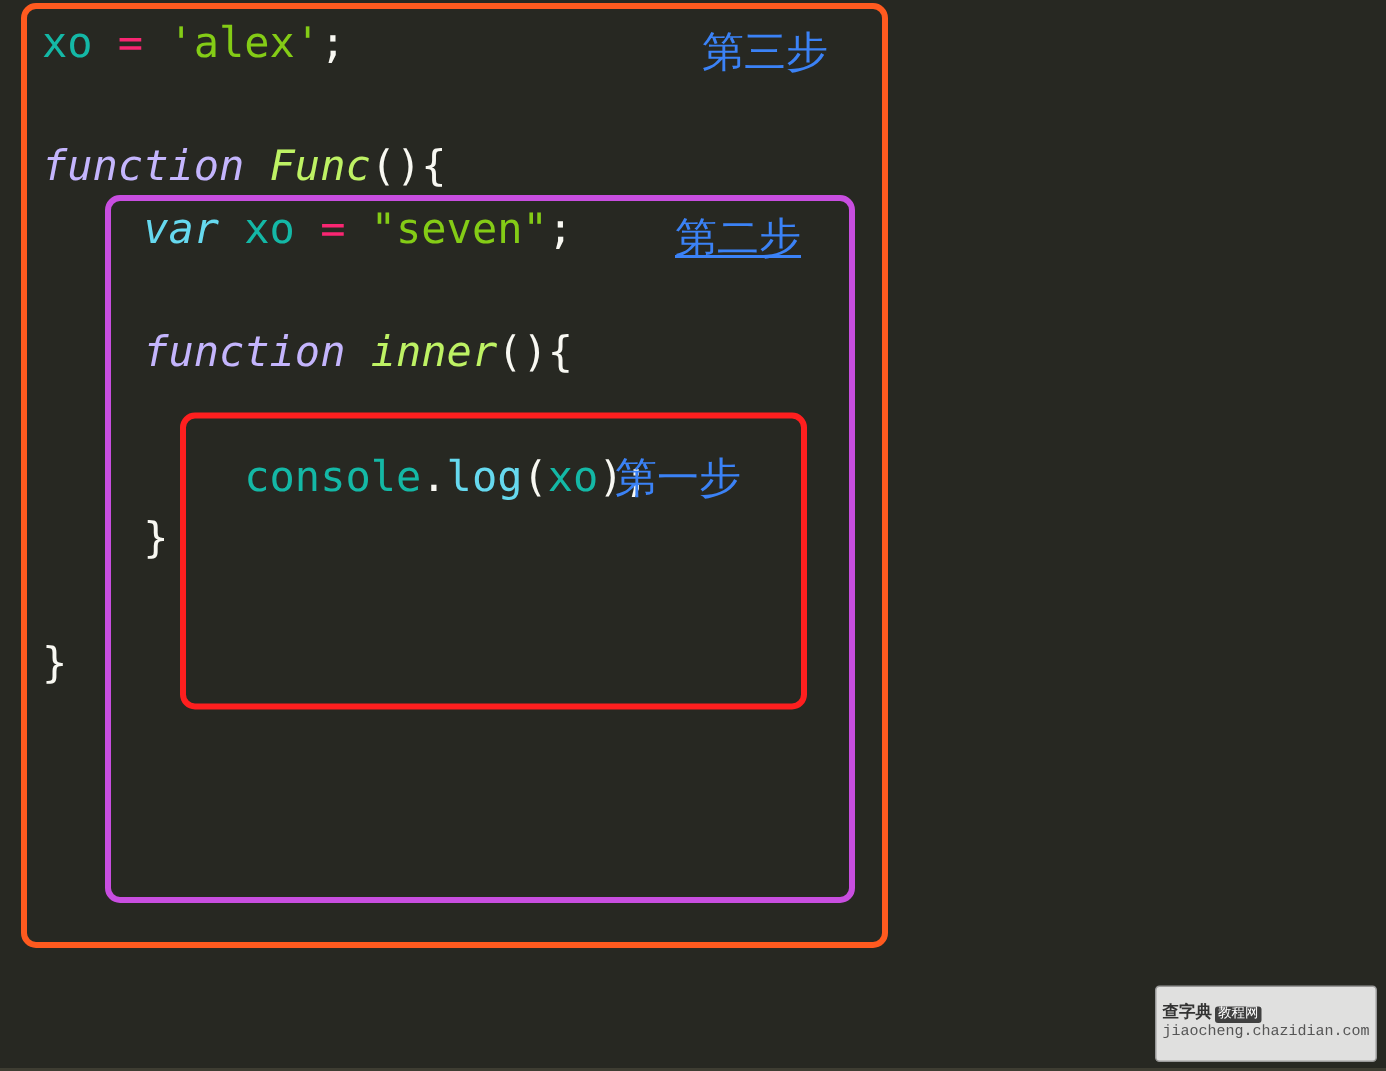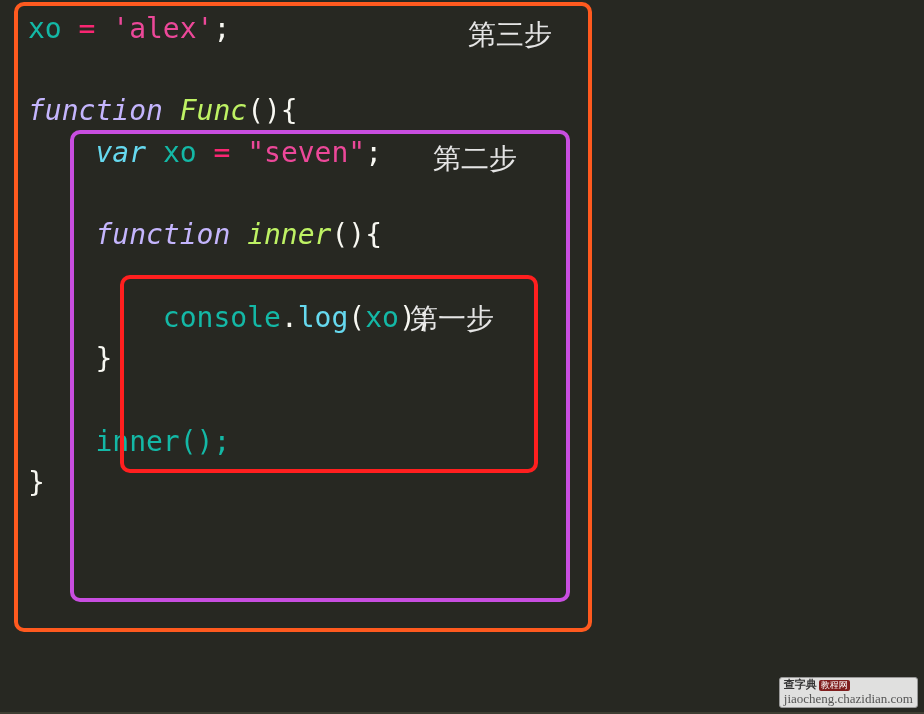--- a/index.html
+++ b/index.html
@@ -22,21 +22,21 @@
     padding: 8px 0 0 28px;
     line-height: 1.48;
   }
   .line {
     white-space: pre;
     min-height: 41px;
   }
   .tok-keyword { color: #c4b5fd; font-style: italic; }
   .tok-var { color: #66d9ef; font-style: italic; text-align: right; }
   .tok-funcname { color: #bef264; font-style: italic; }
-  .tok-string { color: #ec4899; }
+  .tok-string { color: #84cc16; }
   .tok-punc { color: #f8f8f2; }
   .tok-ident { color: #14b8a6; }
   .tok-op { color: #f92672; }
   .tok-call { color: #66d9ef; }
 
   .box {
     position: absolute;
     border-style: solid;
     border-width: 4px;
     border-radius: 10px;
@@ -59,50 +59,50 @@
   .box-inner {
     border-color: #ff1f1f;
     left: 120px;
     top: 275px;
     width: 418px;
     height: 198px;
   }
   .step-label {
     position: absolute;
     font-family: "PingFang SC", "Microsoft YaHei", sans-serif;
-    color: #e5e5e5;
+    color: #3b82f6;
     font-size: 28px;
     font-weight: 400;
     font-style: normal;
   }
   .step-outer { left: 468px; top: 16px; }
-  .step-mid { left: 433px; top: 140px; }
+  .step-mid { left: 450px; top: 140px; text-decoration: underline; }
   .step-inner { left: 410px; top: 300px; }
 
   .watermark {
     position: absolute;
     right: 6px;
     bottom: 6px;
-    font-family: Liberation Serif, serif;
+    font-family: Liberation Mono, monospace;
     font-size: 10px;
     line-height: 1.2;
     background: rgba(240,240,240,0.92);
     color: #333;
     border: 1px solid #999;
     border-radius: 3px;
-    padding: 0 4px;
+    padding: 12px 4px;
   }
   .wm-top {
     display: flex;
     align-items: baseline;
     gap: 2px;
   }
   .wm-site { font-weight: bold; font-size: 11px; }
-  .wm-tut { background: #7f1d1d; color: #fff; padding: 0 2px; border-radius: 2px; font-size: 9px; }
-  .wm-url { font-size: 13px; color: #555; }
+  .wm-tut { background: #404040; color: #fff; padding: 0 2px; border-radius: 2px; font-size: 9px; }
+  .wm-url { font-size: 10px; color: #555; }
   .bottom-line {
     position: absolute;
     left: 0;
     bottom: 0;
     width: 100%;
     height: 2px;
     background: #3e3d32;
   }
 </style>
 </head>
@@ -112,21 +112,20 @@
   <div class="line"><span class="tok-ident">xo </span><span class="tok-op">= </span><span class="tok-string">'alex'</span><span class="tok-punc">;</span></div>
   <div class="line"></div>
   <div class="line"><span class="tok-keyword">function</span><span> </span><span class="tok-funcname">Func</span><span class="tok-punc">(){</span></div>
   <div class="line"><span>    </span><span class="tok-var">var</span><span> </span><span class="tok-ident">xo </span><span class="tok-op">= </span><span class="tok-string">"seven"</span><span class="tok-punc">;</span></div>
   <div class="line"></div>
   <div class="line"><span>    </span><span class="tok-keyword">function</span><span> </span><span class="tok-funcname">inner</span><span class="tok-punc">(){</span></div>
   <div class="line"></div>
   <div class="line"><span>        </span><span class="tok-ident">console</span><span class="tok-punc">.</span><span class="tok-call">log</span><span class="tok-punc">(</span><span class="tok-ident">xo</span><span class="tok-punc">);</span></div>
   <div class="line"><span>    </span><span class="tok-punc">}</span></div>
   <div class="line"></div>
-  <div class="line"><span>    </span><span class="tok-ident">inner();</span></div>
   <div class="line"><span class="tok-punc">}</span></div>
   <div class="line"></div>
 </div>
 
 <div class="box box-outer"></div>
 <div class="box box-mid"></div>
 <div class="box box-inner"></div>
 
 <div class="step-label step-outer">第三步</div>
 <div class="step-label step-mid">第二步</div>

